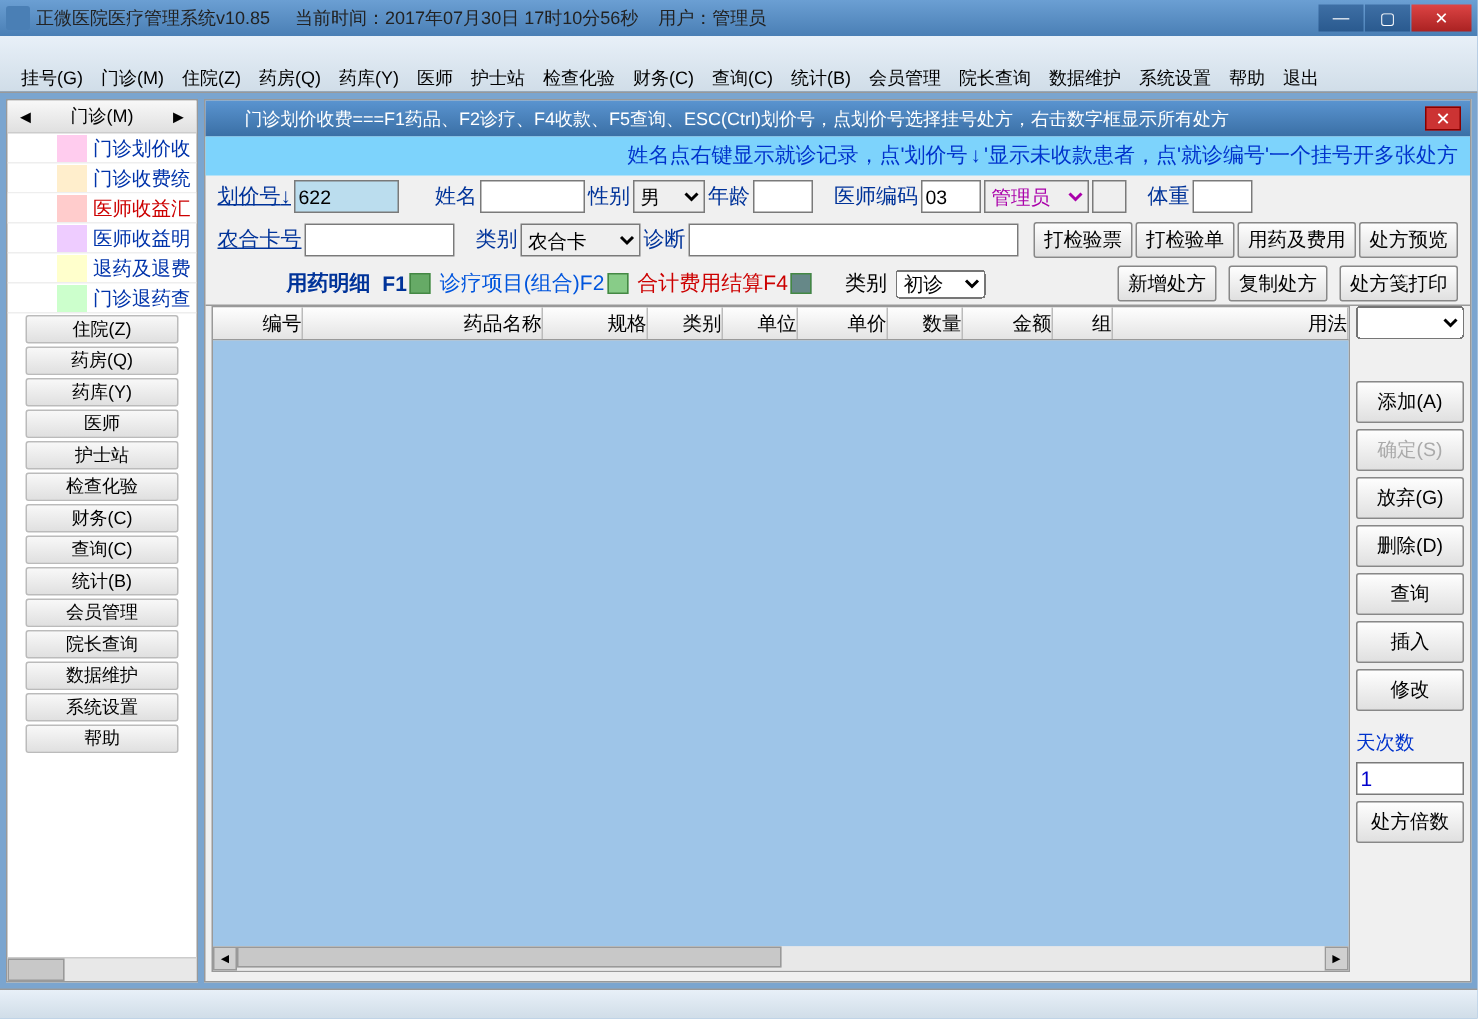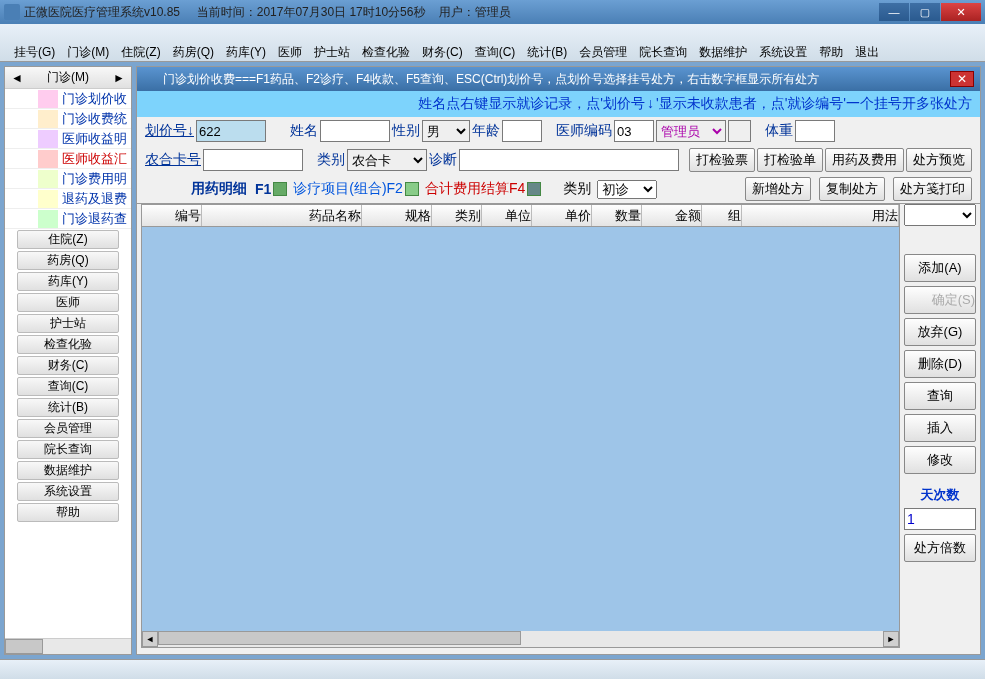--- a/index.html
+++ b/index.html
@@ -49,22 +49,22 @@
 .thead { display: flex; background: linear-gradient(to bottom, #fefefe, #e4e4e4); height: 22px; border-bottom: 1px solid #999; }
 .th { border-right: 1px solid #bbb; text-align: right; line-height: 22px; font-size: 13px; }
 .tbody { flex: 1; background: #9ec5e8; }
 .tscroll { height: 16px; background: #e8e8e8; display: flex; align-items: center; }
 .tscroll .arrow { width: 16px; height: 16px; background: #d0d0d0; border: 1px solid #999; text-align: center; line-height: 14px; font-size: 9px; }
 .tscroll .track { flex: 1; height: 16px; background: #e8e8e8; position: relative; }
 .tscroll .tthumb { position: absolute; left: 0; width: 50%; height: 14px; background: #c8c8c8; border: 1px solid #999; }
 .right-col { width: 80px; display: flex; flex-direction: column; padding: 0 4px; gap: 4px; }
 .right-col select { height: 22px; }
 .rbtn { height: 28px; background: linear-gradient(to bottom, #fefefe, #e0e0e0); border: 1px solid #888; border-radius: 2px; font-size: 13px; cursor: pointer; }
-.rbtn.disabled { color: #aaa; text-align: right; }
-.rlabel { text-align: center; color: #0033cc; font-size: 13px; margin-top: 8px; font-weight: bold; }
+.rbtn.disabled { color: #aaa; }
+.rlabel { text-align: left; color: #0033cc; font-size: 13px; margin-top: 8px; }
 .rinput { height: 22px; border: 1px solid #7a7a7a; color: #00c; font-size: 14px; padding: 0 2px; }
 .statusbar { height: 20px; background: linear-gradient(to bottom, #e8f0f8, #d0dde8); border-top: 1px solid #999; }
 .red { color: #c00; }
 .purple { color: #a0a; }
 </style>
 </head>
 <body>
 
 <div class="window">
   <div class="titlebar">
@@ -110,31 +110,27 @@
       </div>
       <div class="sidebar-items">
         <div class="sb-item">
             <span class="icn" style="background:#fce"></span>
             <span>门诊划价收</span>
           </div>
         <div class="sb-item">
             <span class="icn" style="background:#fec"></span>
             <span>门诊收费统</span>
           </div>
-        <div class="sb-item">
-            <span class="icn" style="background:#ecf"></span>
-            <span>医师收益明</span>
-          </div>
         <div class="sb-item active">
             <span class="icn" style="background:#fcc"></span>
             <span>医师收益汇</span>
           </div>
         <div class="sb-item">
-            <span class="icn" style="background:#efc"></span>
-            <span>门诊费用明</span>
+            <span class="icn" style="background:#ecf"></span>
+            <span>医师收益明</span>
           </div>
         <div class="sb-item">
             <span class="icn" style="background:#ffc"></span>
             <span>退药及退费</span>
           </div>
         <div class="sb-item">
             <span class="icn" style="background:#cfc"></span>
             <span>门诊退药查</span>
           </div>
       </div>

